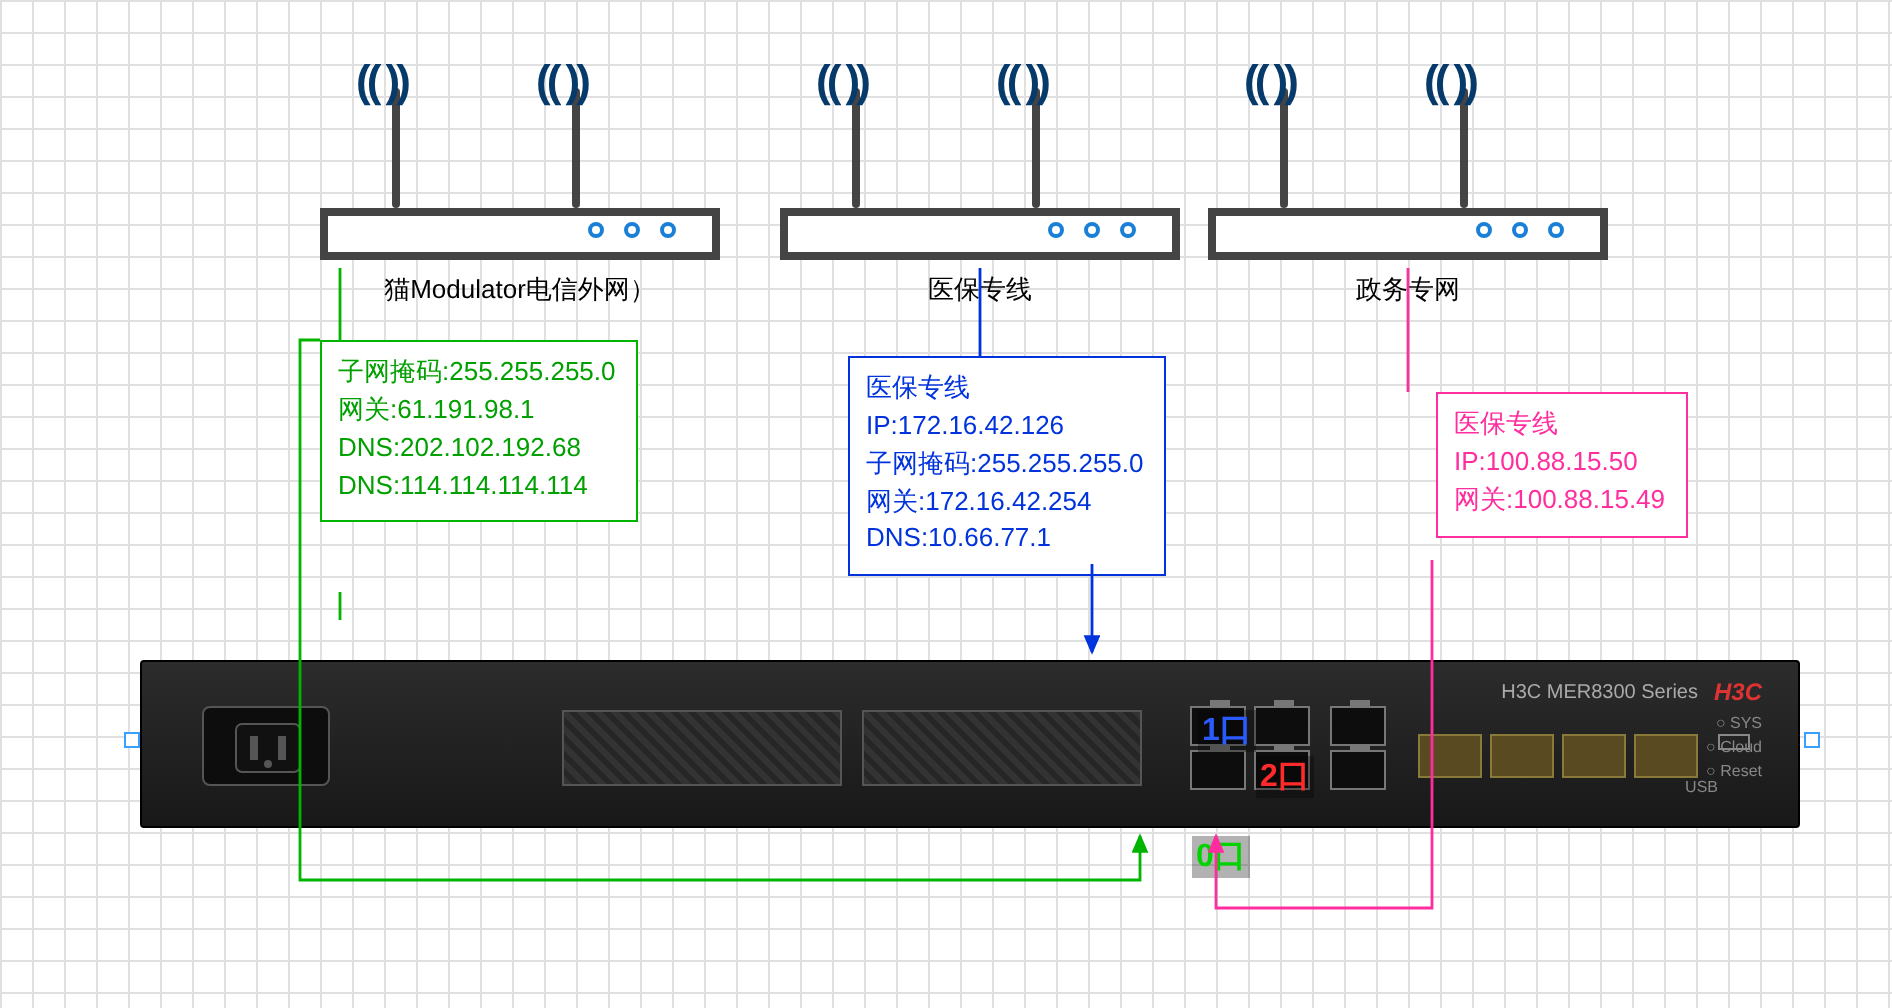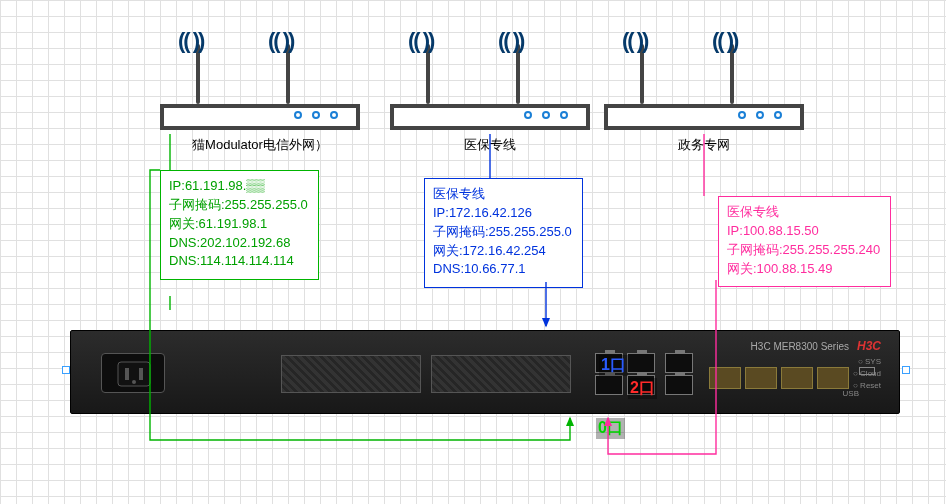--- a/index.html
+++ b/index.html
@@ -171,39 +171,37 @@
       <div class="leds">
           <div class="led"></div>
           <div class="led"></div>
           <div class="led"></div>
         </div>
     </div>
     <div class="modem-label">政务专网</div>
   </div>
 
   <div class="infobox ib-green" style="left:160px; top:170px;">
-    <div>IP:61.191.98.▒▒</div>
     <div>子网掩码:255.255.255.0</div>
     <div>网关:61.191.98.1</div>
     <div>DNS:202.102.192.68</div>
     <div>DNS:114.114.114.114</div>
   </div>
 
   <div class="infobox ib-blue" style="left:424px; top:178px;">
     <div>医保专线</div>
     <div>IP:172.16.42.126</div>
     <div>子网掩码:255.255.255.0</div>
     <div>网关:172.16.42.254</div>
     <div>DNS:10.66.77.1</div>
   </div>
 
   <div class="infobox ib-pink" style="left:718px; top:196px;">
     <div>医保专线</div>
     <div>IP:100.88.15.50</div>
-    <div>子网掩码:255.255.255.240</div>
     <div>网关:100.88.15.49</div>
   </div>
 
   <div class="device">
     <div class="power">
       <svg width="40" height="32" viewBox="0 0 40 32">
         <rect x="4" y="4" width="32" height="24" rx="3" fill="#111" stroke="#555"></rect>
         <rect x="11" y="10" width="4" height="12" fill="#555"></rect>
         <rect x="25" y="10" width="4" height="12" fill="#555"></rect>
         <circle cx="20" cy="24" r="2" fill="#555"></circle>

